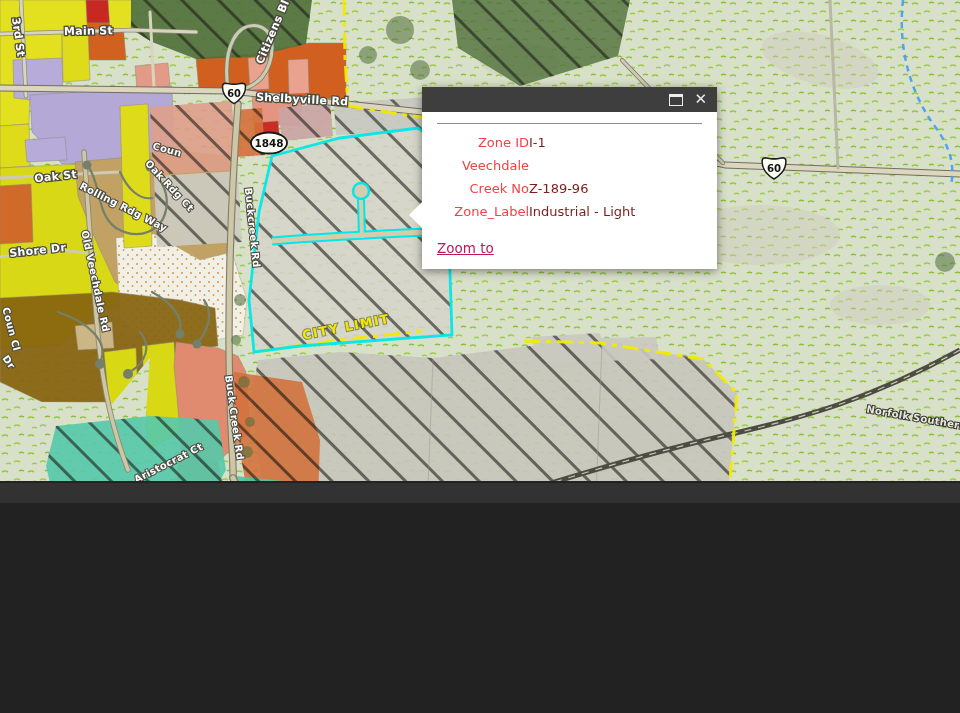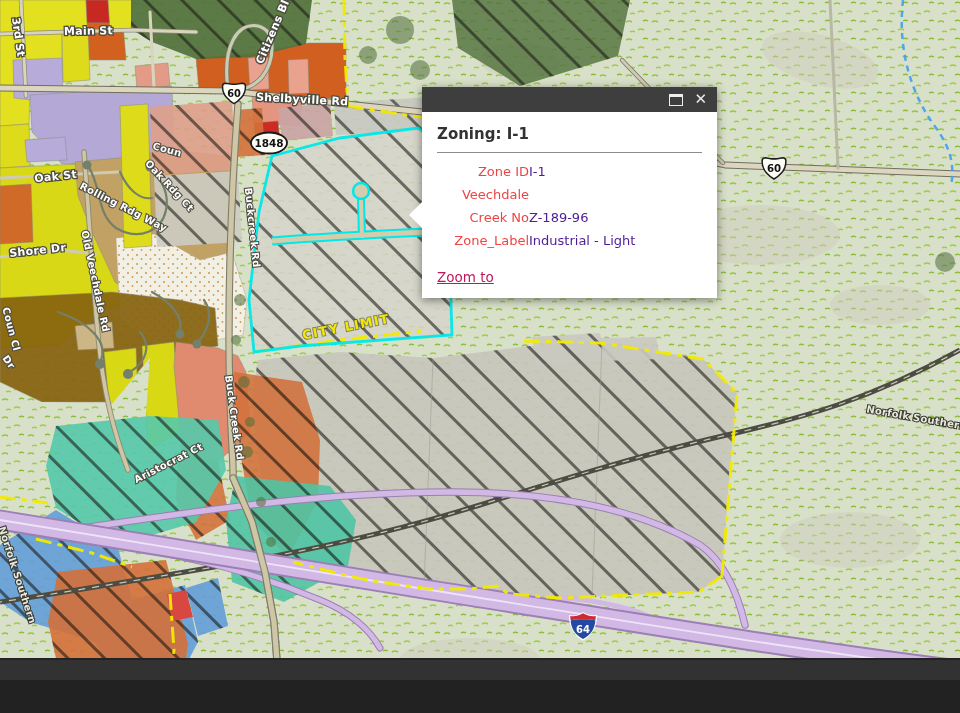--- a/index.html
+++ b/index.html
@@ -1,16 +1,16 @@
 <!DOCTYPE html>
 <html><head>
 <meta charset="utf-8">
 <style>
   html,body{margin:0;padding:0;background:#222;}
-  .stage{position:relative;width:960px;height:680px;overflow:hidden;
+  .stage{position:relative;width:960px;height:503px;overflow:hidden;
          font-family:"DejaVu Sans",sans-serif;background:#d7dfc8;}
   .stage svg{position:absolute;left:0;top:0;}
   .rl{fill:#ffffff;stroke:#4a4a40;stroke-width:2.6px;paint-order:stroke;
       font-weight:bold;font-size:11px;font-family:"DejaVu Sans",sans-serif;letter-spacing:.3px;}
   .rl.sm{font-size:10px;stroke-width:2.1px;}
   .rl.rr{fill:#e9e9df;stroke:#38382e;}
   .cl-label{fill:#f2ea00;stroke:rgba(70,65,0,.55);stroke-width:2px;paint-order:stroke;
       font-weight:bold;font-size:12.5px;letter-spacing:1.5px;font-family:"DejaVu Sans",sans-serif;}
   .shield-txt{font-weight:bold;font-family:"DejaVu Sans",sans-serif;fill:#111;text-anchor:middle;}
   
@@ -21,21 +21,21 @@
   .max-icon{width:12px;height:8px;border:1px solid #ededed;border-top:3px solid #ededed;cursor:pointer;}
   .close-icon{color:#ededed;font-size:15px;font-weight:bold;line-height:1;cursor:pointer;}
   .popup-body{background:#ffffff;padding:11px 15px 12px;position:relative;}
   .popup-arrow{position:absolute;left:-13px;top:115px;width:0;height:0;
          border-top:13px solid transparent;border-bottom:13px solid transparent;
          border-right:13px solid #ffffff;}
   .popup-title{font-size:15px;font-weight:bold;color:#333333;margin:2px 0 9px;}
   .divider{border-top:1px solid #8c8c8c;margin:0 0 11px;}
   .field-row{display:flex;font-size:13px;margin-bottom:8px;min-height:15px;}
   .field-label{width:92px;color:#ef4444;flex-shrink:0;text-align:right;}
-  .field-value{color:#4c1d95;}
+  .field-value{color:#7f1d1d;}
   .zoom-to{display:inline-block;margin-top:13px;color:#be185d;font-size:13.5px;
          text-decoration:underline;cursor:pointer;}
   .bottombar{position:absolute;left:0;bottom:0;width:100%;height:20px;
          background:#323232;border-top:2px solid #232323;z-index:4;}
 </style>
 </head>
 <body>
 
 <div class="stage">
 <svg width="960" height="713" viewBox="0 0 960 713">
@@ -302,21 +302,20 @@
   </g>
 </svg>
 
 <div class="popup">
   <div class="popup-arrow"></div>
   <div class="popup-header">
     <div class="max-icon"></div>
     <div class="close-icon">✕</div>
   </div>
   <div class="popup-body">
-    <div class="popup-title">Zoning: I-1</div>
     <div class="divider"></div>
     <div class="field-row">
       <span class="field-label">Zone ID</span>
       <span class="field-value">I-1</span>
     </div>
     <div class="field-row">
       <span class="field-label">Veechdale</span>
       <span class="field-value"></span>
     </div>
     <div class="field-row">

